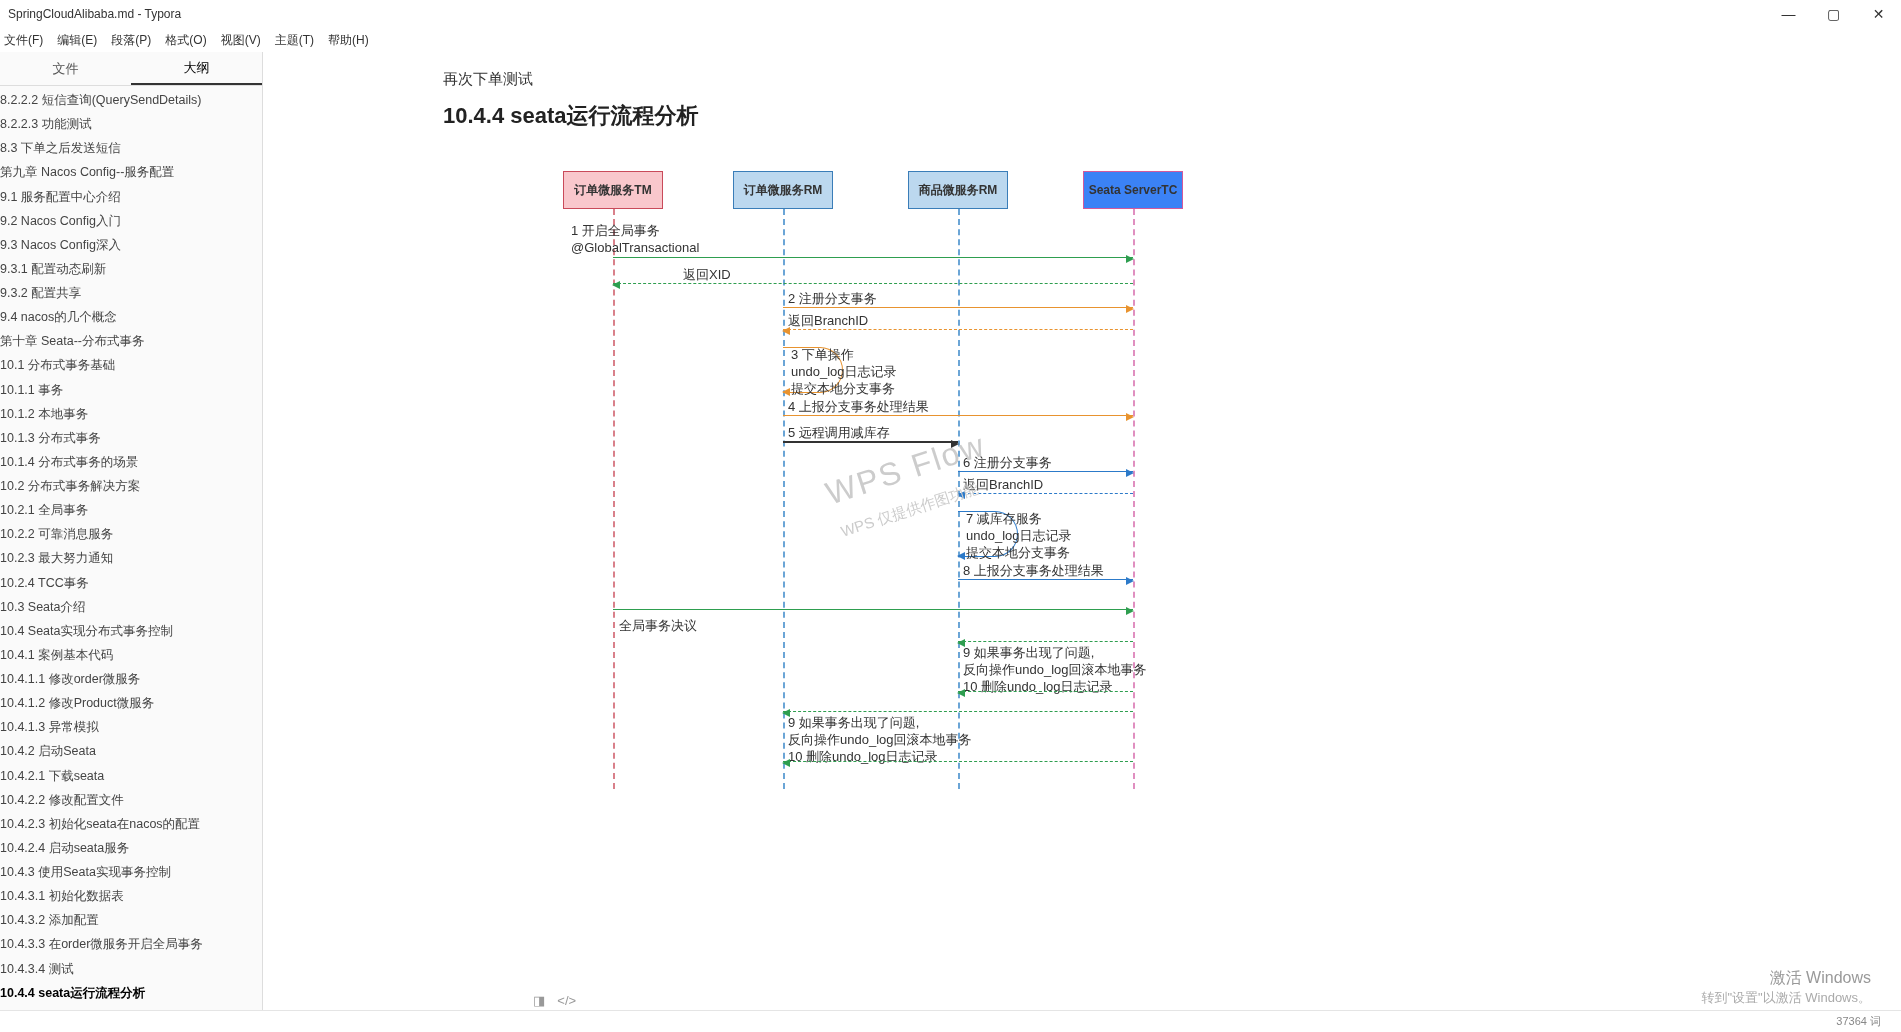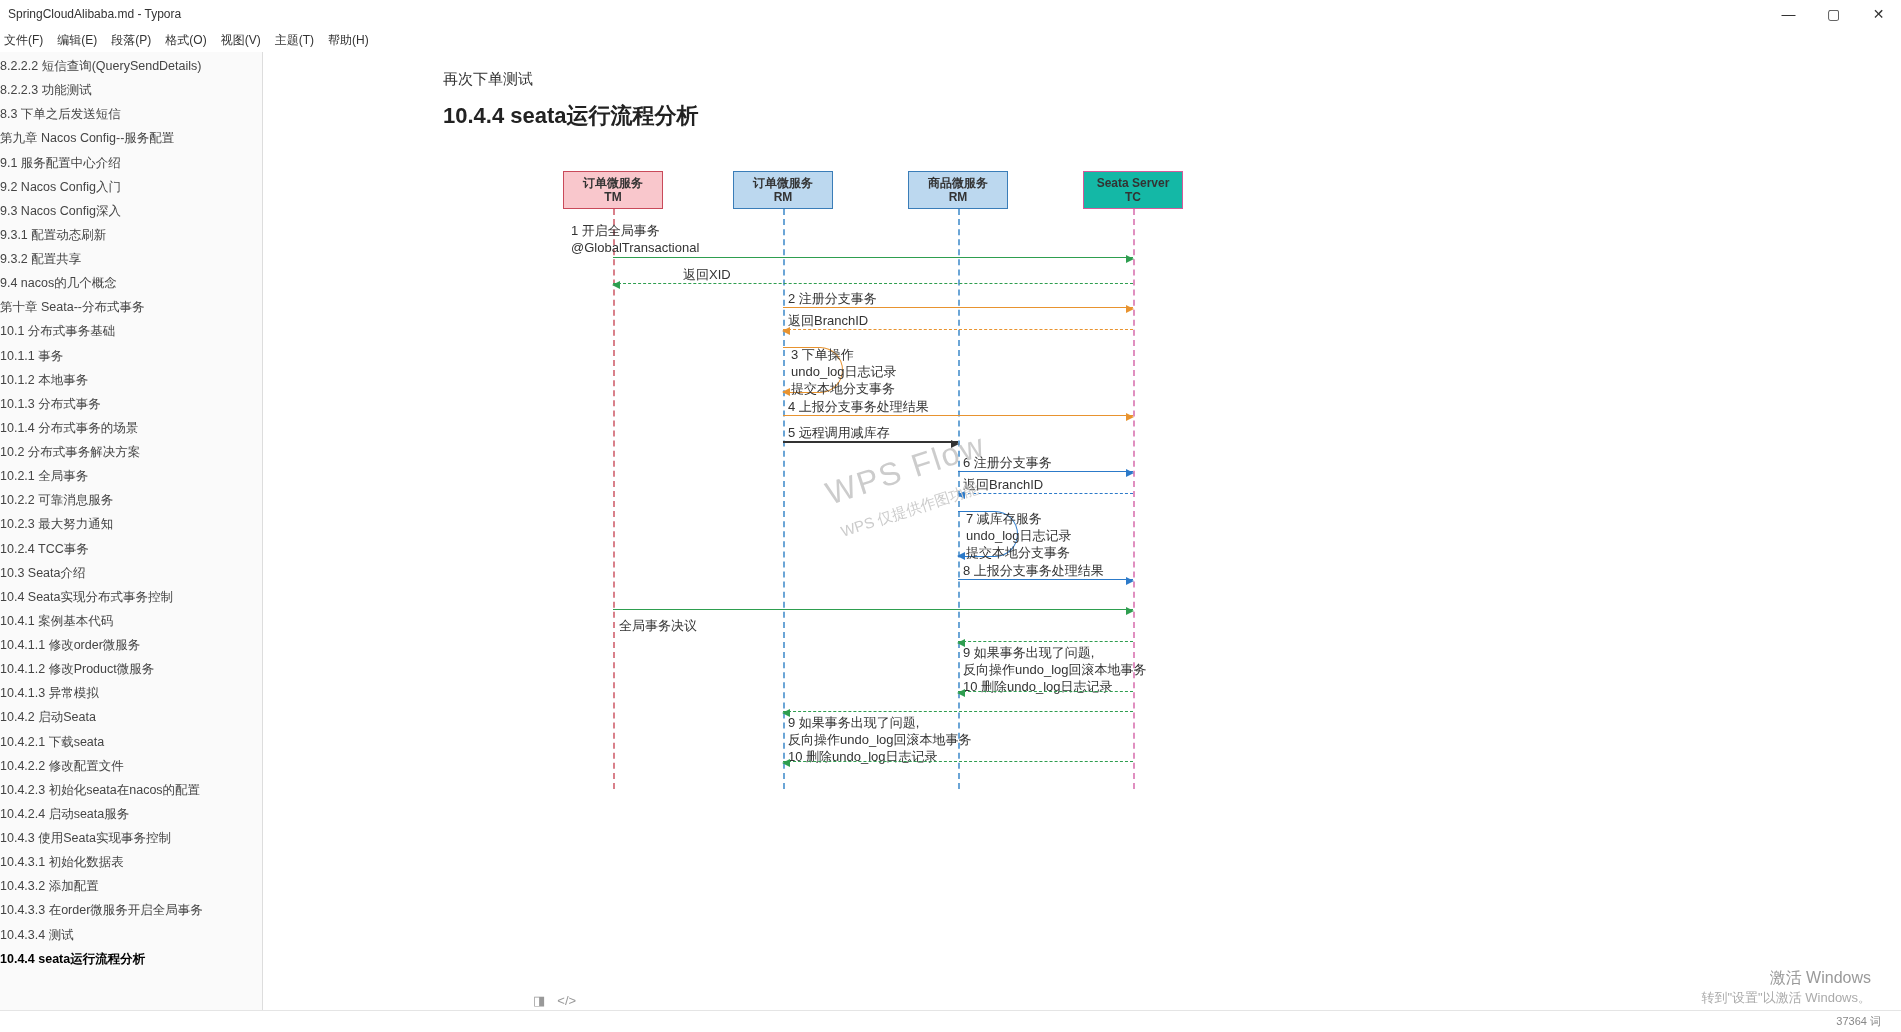--- a/index.html
+++ b/index.html
@@ -16,24 +16,24 @@
 .side-tab.active{border-bottom:2px solid #333;color:#000;font-weight:500}
 .outline{flex:1;overflow:hidden;font-size:12.5px;color:#444;padding-top:2px}
 .outline .item{padding:3px 4px 3px 0;white-space:nowrap;overflow:hidden;text-overflow:ellipsis;line-height:1.45}
 .outline .item.bold{font-weight:bold;color:#000}
 .pl1{padding-left:14px}.pl2{padding-left:22px}.pl3{padding-left:34px}.pl4{padding-left:46px}
 .content{flex:1;position:relative;overflow:hidden;padding:0 0 0 180px}
 .doc{padding-top:18px;max-width:1100px}
 .para{font-size:15px;color:#333;margin-bottom:12px}
 .h3{font-size:22px;font-weight:bold;color:#222;margin-bottom:40px}
 .diagram{position:relative;height:620px;margin-left:120px}
-.actor{position:absolute;top:0;width:100px;height:38px;border:1px solid;display:flex;flex-direction:column;align-items:center;justify-content:center;font-size:12px;font-weight:bold;line-height:1.2}
+.actor{position:absolute;top:0;width:100px;height:38px;border:1px solid;display:flex;align-items:center;justify-content:center;font-size:12px;font-weight:bold;line-height:1.2}
 .actor.red{background:#f9c7cc;border-color:#c94a5a;color:#333}
 .actor.blue{background:#bcd8ef;border-color:#3a7db8;color:#333}
-.actor.pink{background:#14b8a6;border-color:#d45a9b;color:#333}
+.actor.pink{background:#3b82f6;border-color:#d45a9b;color:#333}
 .life{position:absolute;top:38px;width:0;height:580px;border-left:2px dashed}
 .life.red{border-color:#d9808a}
 .life.blue{border-color:#6ba5d6}
 .life.pink{border-color:#e08fc0}
 .arrow{position:absolute;height:1.5px}
 .arrow::after{content:"";position:absolute;width:0;height:0;border-top:4px solid transparent;border-bottom:4px solid transparent;top:-3.5px}
 .arrow.right::after{right:-1px;border-left:8px solid}
 .arrow.left::after{left:-1px;border-right:8px solid}
 .solid{border-top:1.5px solid}
 .dashed{border-top:1.5px dashed}
@@ -70,20 +70,24 @@
   <span>编辑(E)</span>
   <span>段落(P)</span>
   <span>格式(O)</span>
   <span>视图(V)</span>
   <span>主题(T)</span>
   <span>帮助(H)</span>
 </div>
 
 <div class="main">
   <div class="sidebar">
+    <div class="side-tabs">
+      <div class="side-tab">文件</div>
+      <div class="side-tab active">大纲</div>
+    </div>
     <div class="outline" id="outline">
         <div class="item pl4">8.2.2.2 短信查询(QuerySendDetails)</div>
         <div class="item pl4">8.2.2.3 功能测试</div>
         <div class="item pl2">8.3 下单之后发送短信</div>
         <div class="item pl1">第九章 Nacos Config--服务配置</div>
         <div class="item pl2">9.1 服务配置中心介绍</div>
         <div class="item pl2">9.2 Nacos Config入门</div>
         <div class="item pl2">9.3 Nacos Config深入</div>
         <div class="item pl3">9.3.1 配置动态刷新</div>
         <div class="item pl3">9.3.2 配置共享</div>

